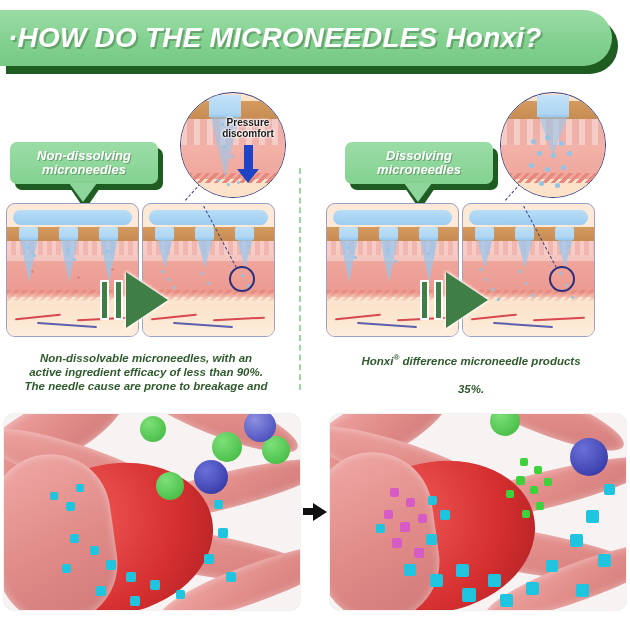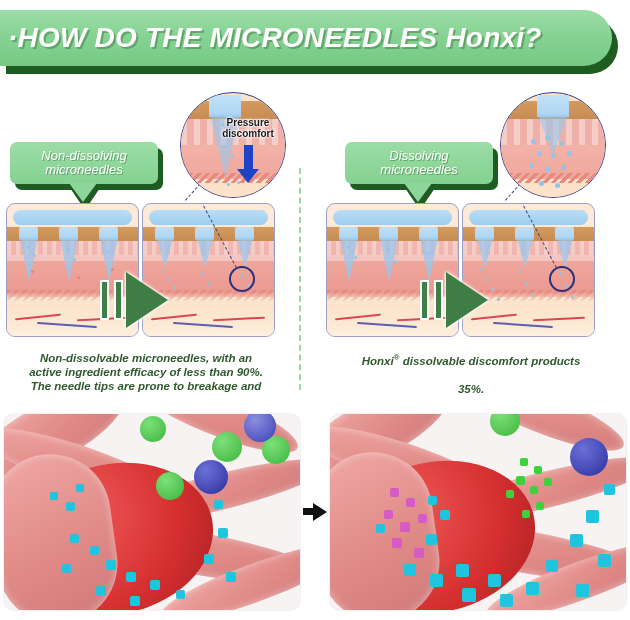--- a/index.html
+++ b/index.html
@@ -39,21 +39,21 @@
     background:#1e5c22;border-radius:7px;
   }
   .bubble-body{
     position:relative;width:148px;height:42px;
     background:linear-gradient(180deg,#9bdca6 0%,#84d291 100%);
     border-radius:7px;
     display:flex;align-items:center;justify-content:center;
     text-align:center;
   }
   .bubble-body span{
-    color:#ffffff;font-size:13px;font-weight:normal;font-style:italic;
+    color:#ffffff;font-size:13px;font-weight:bold;font-style:italic;
     line-height:14px;
     text-shadow:1px 1px 0 rgba(60,110,62,0.5);
   }
   .bubble-tail-shadow{
     position:absolute;left:50%;margin-left:-14px;top:46px;
     width:0;height:0;border-left:15px solid transparent;
     border-right:15px solid transparent;border-top:22px solid #1e5c22;
   }
   .bubble-tail{
     position:absolute;left:50%;margin-left:-15px;top:41px;
@@ -390,25 +390,25 @@
     <div class="granule" style="left:28px;top:70px;width:5px;height:5px;"></div>
     <div class="granule" style="left:44px;top:74px;width:5px;height:5px;"></div>
     <div class="granule" style="left:60px;top:72px;width:5px;height:5px;"></div>
     <div class="granule" style="left:38px;top:88px;width:5px;height:5px;"></div>
     <div class="granule" style="left:54px;top:90px;width:5px;height:5px;"></div>
   </div>
 
   <div class="caption" style="left:6px;top:351px;width:280px;">
     <span>Non-dissolvable microneedles, with an</span><br>
     <span>active ingredient efficacy of less than 90%.</span><br>
-    <span>The needle tips are prone to breakage and</span><br>
+    <span>The needle cause are prone to breakage and</span><br>
   </div>
 
   <div class="caption" style="left:326px;top:351px;width:290px;">
-    <span><span>Honxi</span><sup>®</sup><span> dissolvable discomfort products</span></span><br>
+    <span><span>Honxi</span><sup>®</sup><span> difference microneedle products</span></span><br>
     <br>
     <span>35%.</span>
   </div>
 
   <div class="photo" style="left:4px;top:414px;">
     <div class="fiber" style="left:-40px;top:-10px;width:170px;height:58px;transform:rotate(-28deg);"></div>
     <div class="fiber" style="left:-30px;top:30px;width:200px;height:42px;transform:rotate(18deg);"></div>
     <div class="fiber" style="left:120px;top:-20px;width:180px;height:40px;transform:rotate(22deg);"></div>
     <div class="fiber" style="left:100px;top:60px;width:230px;height:36px;transform:rotate(-14deg);"></div>
     <div class="fiber" style="left:60px;top:118px;width:260px;height:42px;transform:rotate(10deg);"></div>

